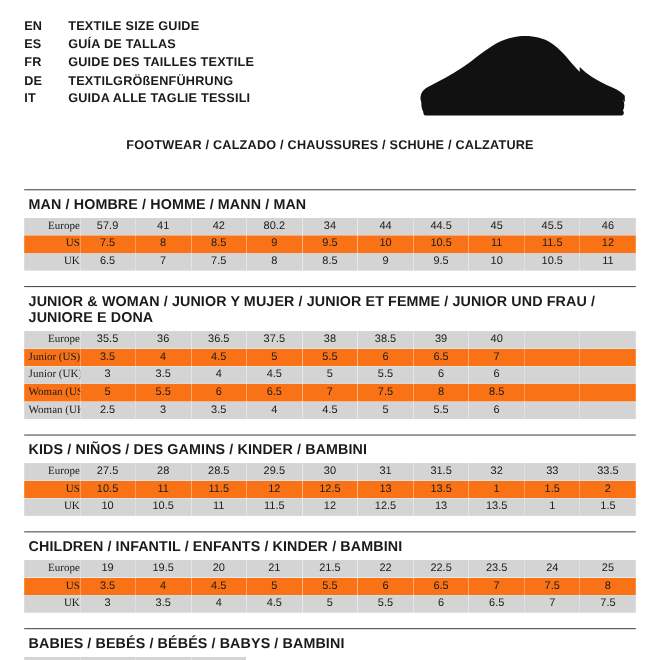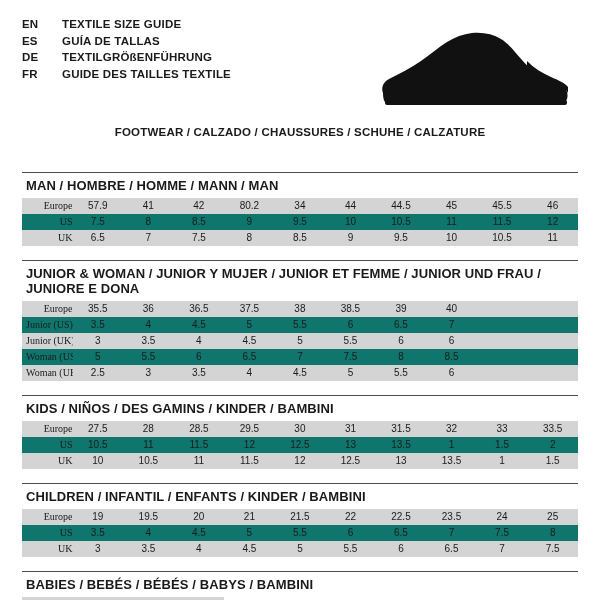--- a/index.html
+++ b/index.html
@@ -94,21 +94,21 @@
   }
   table.sizes td.rowlabel {
     text-align: right;
     padding-left: 4px;
     font-family: Liberation Serif, serif;
   }
   tr.shaded td {
     background: #d4d4d4;
   }
   tr.plain td {
-    background: #0f766e;
+    background: #f97316;
   }
   
   .filler { background: #ffffff !important; }
 </style>
 </head>
 <body>
 
 <div class="page">
 
   <div class="header">
@@ -117,26 +117,30 @@
       <tbody>
         <tr>
           <td class="lang-code">EN</td>
           <td class="lang-text">TEXTILE SIZE GUIDE</td>
         </tr>
         <tr>
           <td class="lang-code">ES</td>
           <td class="lang-text">GUÍA DE TALLAS</td>
         </tr>
         <tr>
+          <td class="lang-code">FR</td>
+          <td class="lang-text">GUIDE DES TAILLES TEXTILE</td>
+        </tr>
+        <tr>
           <td class="lang-code">DE</td>
           <td class="lang-text">TEXTILGRÖßENFÜHRUNG</td>
         </tr>
         <tr>
-          <td class="lang-code">FR</td>
-          <td class="lang-text">GUIDE DES TAILLES TEXTILE</td>
+          <td class="lang-code">IT</td>
+          <td class="lang-text">GUIDA ALLE TAGLIE TESSILI</td>
         </tr>
       </tbody>
     </table>
 
     <div class="shoe-wrap">
       <svg viewBox="0 0 195 82" width="195" height="82" xmlns="http://www.w3.org/2000/svg">
         <path fill="#111111" d="M6 63 C4 58 6 52 12 49 C22 44 34 38 44 31 C54 24 62 17 70 12 C78 7 86 4 95 3 C106 2 116 4 124 9 C132 14 138 22 145 30 C152 38 160 45 170 49 C178 52 186 55 189 60 C191 63 191 68 189 71 L186 74 L10 74 C7 72 6 68 6 63 Z"></path>
         <path fill="#111111" d="M150 36 C158 44 166 50 176 54 C183 57 189 59 191 63 L191 57 C188 53 181 50 174 47 C165 43 157 38 150 31 Z"></path>
         <rect x="8" y="70" width="182" height="5" rx="2" fill="#111111"></rect>
       </svg>

